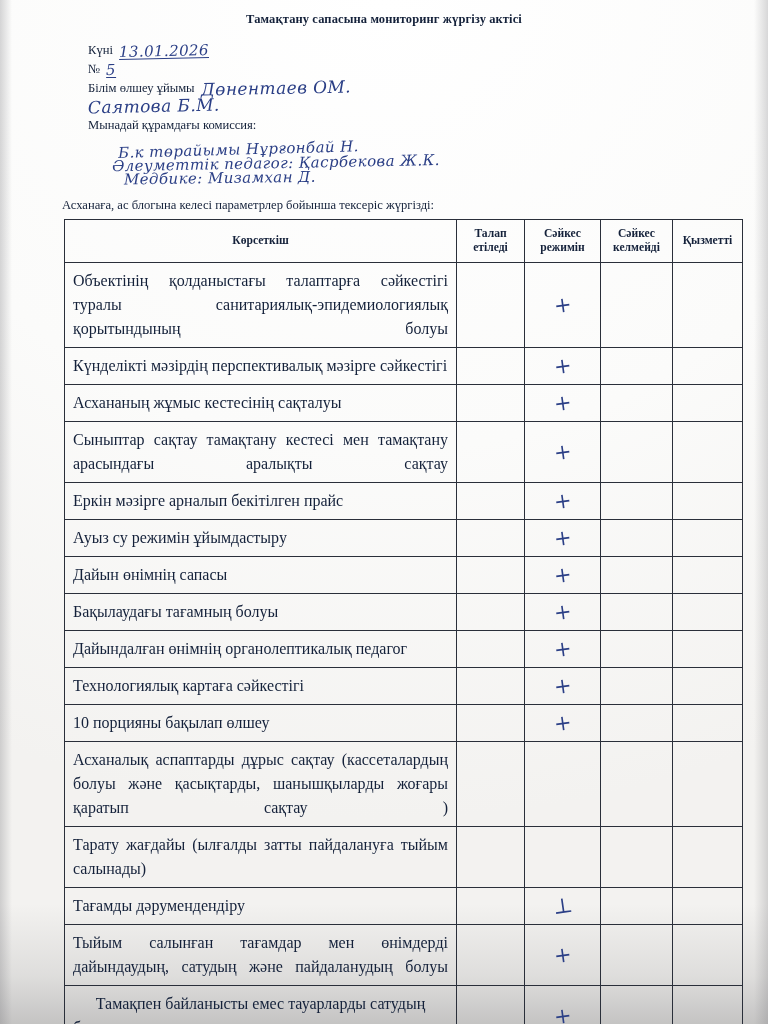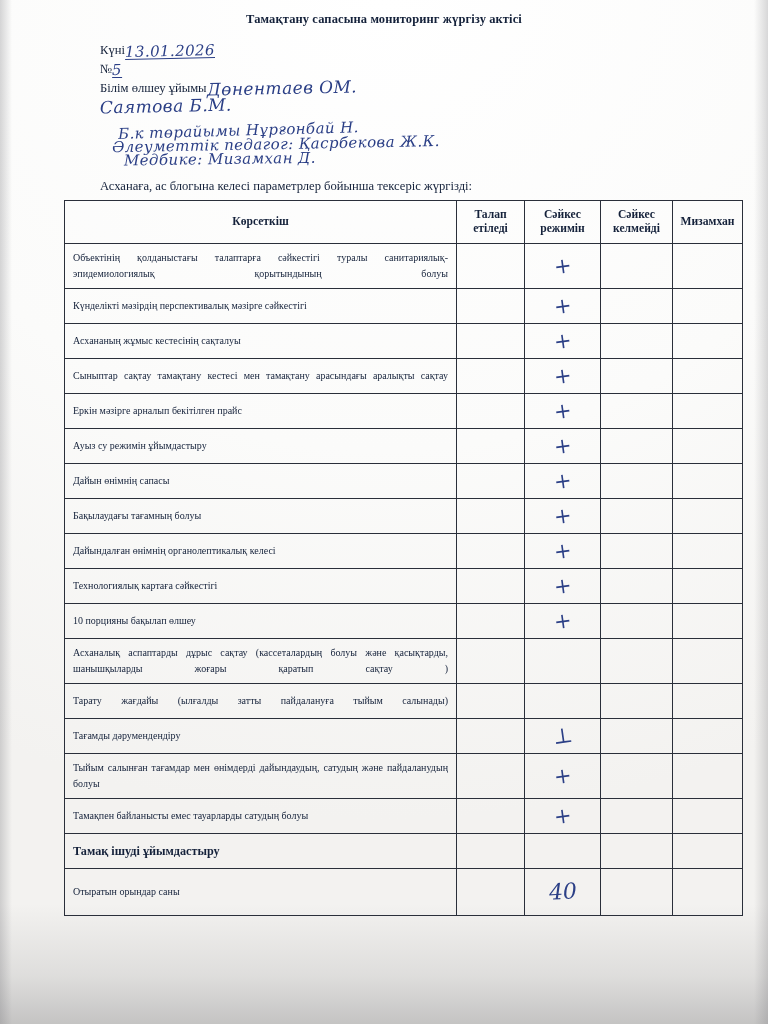--- a/index.html
+++ b/index.html
@@ -60,22 +60,22 @@
   }
 
   .meta {
     margin: 14px 0 0 88px;
     font-size: 12.6px;
     line-height: 19px;
   }
   .meta-row {
     display: flex;
     align-items: flex-end;
+    gap: 6px;
     white-space: nowrap;
-    margin-left: 12px;
   }
   .meta-label { font-size: 12.6px; }
 
   .hand {
     font-family: "DejaVu Serif", serif;
     font-style: italic;
     color: #2b3f86;
     font-size: 15px;
     letter-spacing: .4px;
     transform: rotate(-1.2deg);
@@ -88,21 +88,21 @@
   .commission {
     margin: 2px 0 0 108px;
     line-height: 21px;
   }
   .commission .hand { display: block; }
   .c1 { transform: rotate(-1.6deg) translateX(10px); }
   .c2 { transform: rotate(-1.1deg) translateX(4px); }
   .c3 { transform: rotate(-0.8deg) translateX(16px); }
 
   .intro {
-    margin: 14px 0 6px 100px;
+    margin: 14px 0 6px 62px;
     font-size: 12.6px;
   }
 
   table.grid {
     border-collapse: collapse;
     width: 678px;
     margin-left: 64px;
     table-layout: fixed;
     font-size: 12.2px;
   }
@@ -114,25 +114,25 @@
   table.grid th {
     text-align: center;
     font-weight: bold;
     font-size: 11.6px;
     line-height: 14px;
     padding: 7px 3px;
   }
   td.ind {
     text-align: justify;
     text-align-last: justify;
-    line-height: 16px;
-    font-size: 10px;
+    line-height: 24px;
+    font-size: 16px;
     height: 22px;
   }
-  td.ind.noj { text-align: right; text-align-last: left; }
+  td.ind.noj { text-align: center; text-align-last: left; }
   td.mark {
     text-align: center;
     height: 22px;
   }
   .plus {
     font-family: "DejaVu Serif", serif;
     color: #2b3f86;
     font-size: 21px;
     line-height: 1;
     display: inline-block;
@@ -177,20 +177,23 @@
     <div class="meta-row">
       <span class="meta-label">№</span>
       <span class="hand u">5</span>
     </div>
     <div class="meta-row">
       <span class="meta-label">Білім өлшеу ұйымы</span>
       <span class="hand big">Дөнентаев ОМ.</span>
     </div>
     <div class="meta-row">
       <span class="hand big">Саятова Б.М.</span>
+    </div>
+    <div class="meta-row">
+      <span class="meta-label">Мынадай құрамдағы комиссия:</span>
     </div>
   </div>
 
   <div class="commission">
     <span class="hand c1">Б.к төрайымы   Нұрғонбай Н.</span>
     <span class="hand c2">Әлеуметтік педагог: Қасрбекова Ж.К.</span>
     <span class="hand c3">Медбике: Мизамхан Д.</span>
   </div>
 
   <div class="intro">Асханаға, ас блогына келесі параметрлер бойынша тексеріс жүргізді:</div>
@@ -202,21 +205,21 @@
         <col class="col-c">
         <col class="col-d">
         <col class="col-e">
     </colgroup>
     <thead>
       <tr>
         <th>Көрсеткіш</th>
         <th>Талап етіледі</th>
         <th>Сәйкес режимін</th>
         <th>Сәйкес келмейді</th>
-        <th>Мизамхан</th>
+        <th>Қызметті</th>
       </tr>
     </thead>
     <tbody>
       <tr>
         <td class="ind">Объектінің қолданыстағы талаптарға сәйкестігі туралы санитариялық-эпидемиологиялық қорытындының болуы</td>
         <td class="mark"><span></span></td>
         <td class="mark"><span class="plus">+</span></td>
         <td class="mark"><span></span></td>
         <td class="mark"><span></span></td>
       </tr>
@@ -263,21 +266,21 @@
         <td class="mark"><span></span></td>
       </tr>
       <tr>
         <td class="ind noj">Бақылаудағы тағамның болуы</td>
         <td class="mark"><span></span></td>
         <td class="mark"><span class="plus">+</span></td>
         <td class="mark"><span></span></td>
         <td class="mark"><span></span></td>
       </tr>
       <tr>
-        <td class="ind noj">Дайындалған өнімнің органолептикалық келесі</td>
+        <td class="ind noj">Дайындалған өнімнің органолептикалық педагог</td>
         <td class="mark"><span></span></td>
         <td class="mark"><span class="plus">+</span></td>
         <td class="mark"><span></span></td>
         <td class="mark"><span></span></td>
       </tr>
       <tr>
         <td class="ind noj">Технологиялық картаға сәйкестігі</td>
         <td class="mark"><span></span></td>
         <td class="mark"><span class="plus">+</span></td>
         <td class="mark"><span></span></td>

